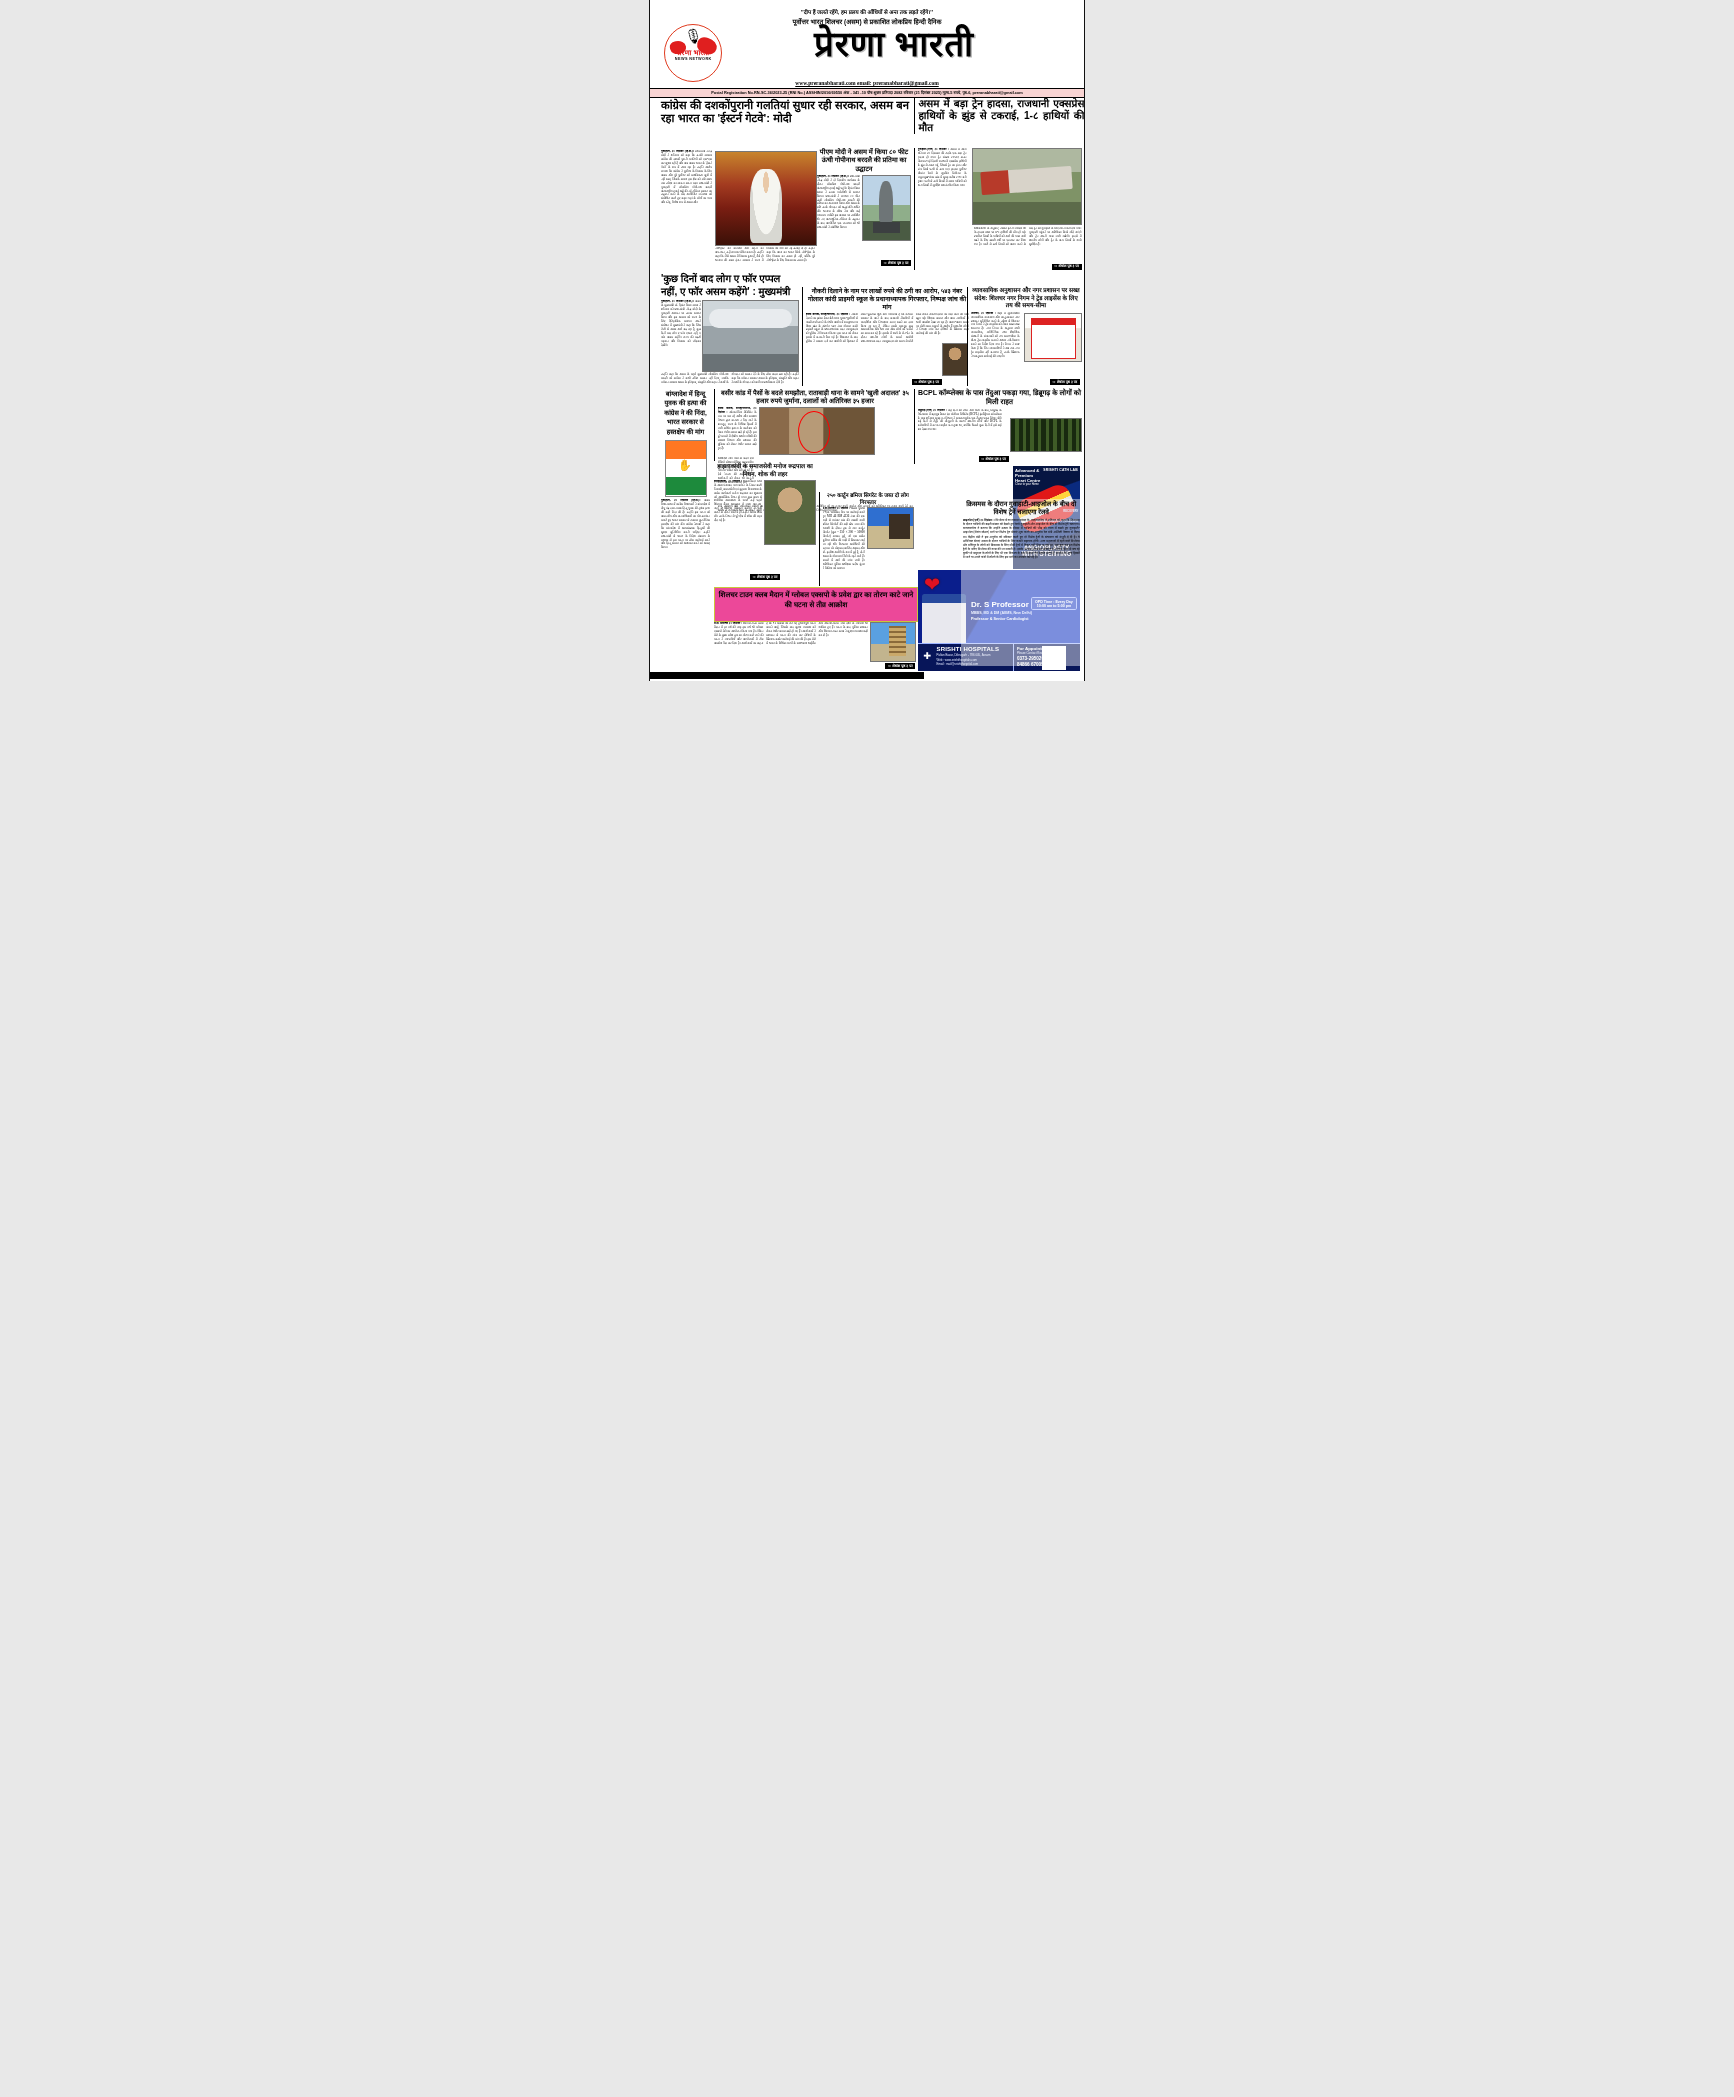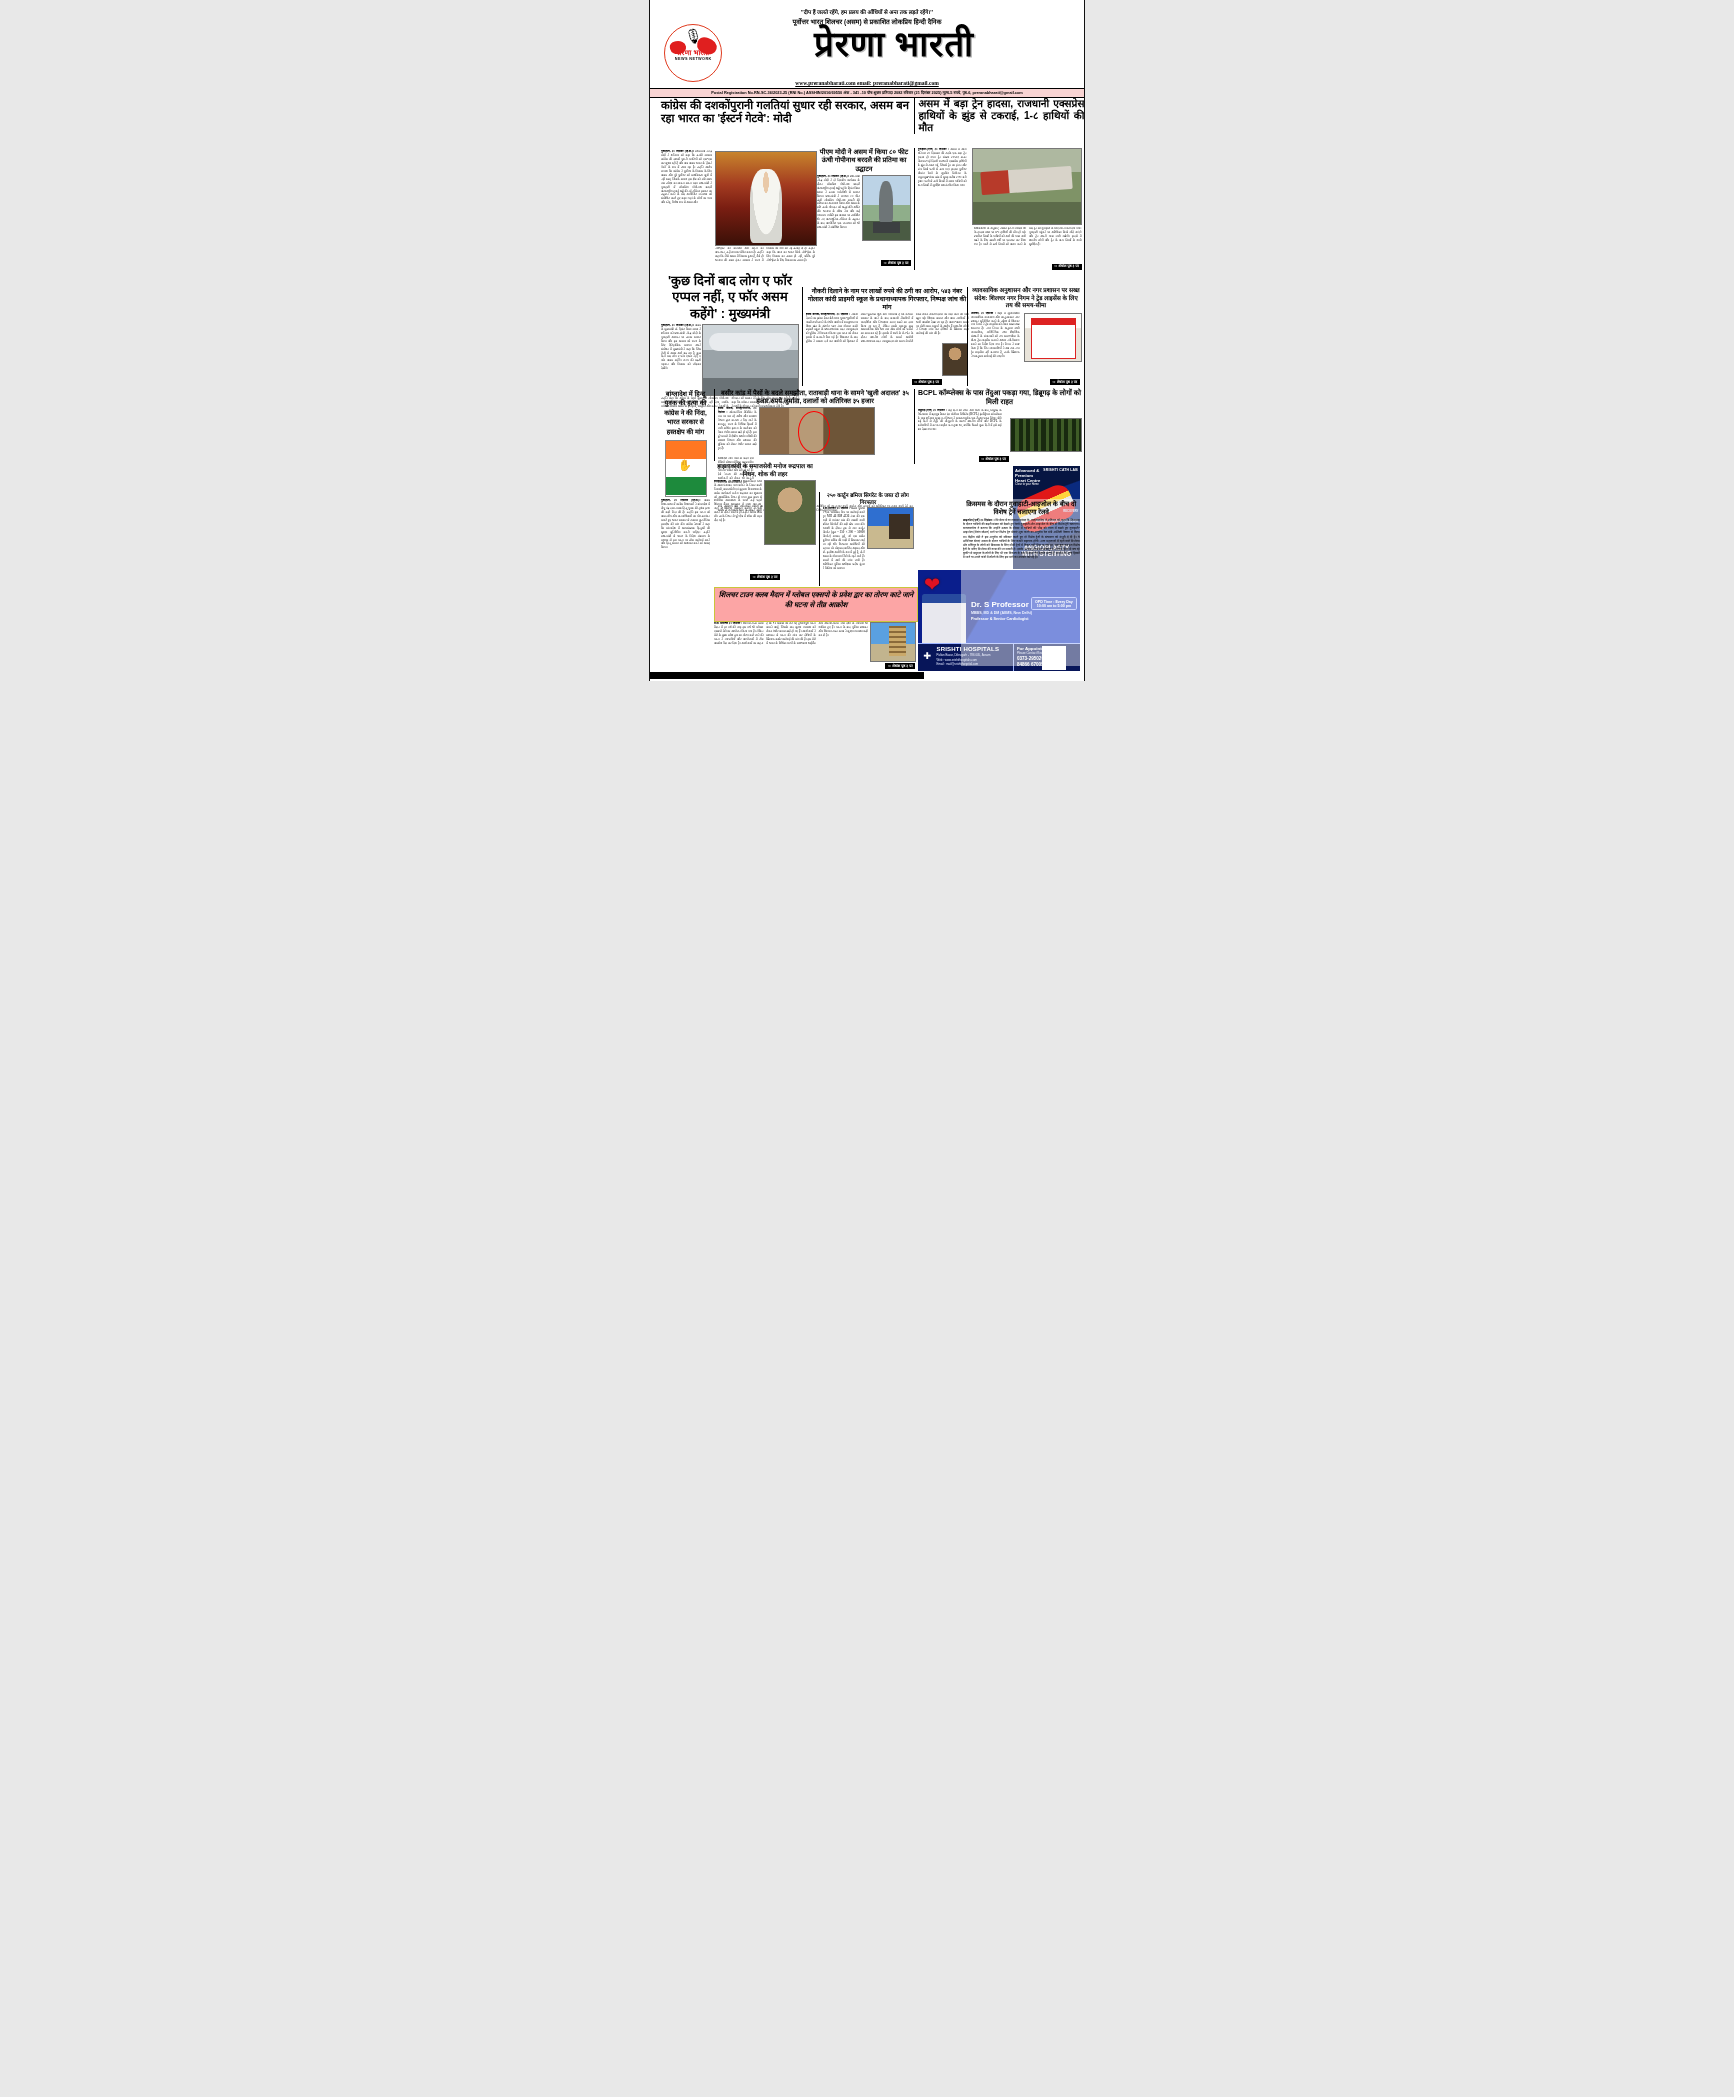--- a/index.html
+++ b/index.html
@@ -93,21 +93,21 @@
   .hosp .col1{width:76px;padding-top:2.1px;}
   .hosp .hn{font-size:6px;font-weight:900;letter-spacing:0.2px;}
   .hosp .ln{font-size:2.9px;margin-top:0.8px;color:#dfe6ff;}
   .hosp .col2{border-left:0.4px solid #9db4ff;padding:2.1px 0 0 3.4px;flex:1;}
   .hosp .fa{font-size:4.4px;font-weight:900;}
   .hosp .pc{font-size:2.9px;color:#dfe6ff;margin-top:0.4px;}
   .hosp .ph1{font-size:4.6px;font-weight:900;margin-top:0.8px;}
   .white-patch{position:absolute;right:14.3px;bottom:0.8px;width:24px;height:24px;background:#fff;z-index:3;}
   .overlay{z-index:5;background:rgba(255,255,255,.44);padding:1.3px 1.7px;}
   .overlay .ohl{font-size:6.5px;font-weight:900;line-height:1.25;text-align:center;}
-  .yellow{background:#fca5a5;border:0.4px solid #c9c63a;font-style:italic;}
+  .yellow{background:#ec4899;border:0.4px solid #c9c63a;}
   .yellow .t{font-size:7.1px;font-weight:900;line-height:1.3;padding:3.4px 2.5px;text-align:center;}
   .rule-l{border-left:0.6px solid #000;padding-left:2.5px;}
   .blackbar{background:#000;}
   .congress-hl{font-size:6.5px;font-weight:900;line-height:1.45;text-align:center;}
 </style>
 </head>
 <body>
 
 <div class="page">
 
@@ -162,21 +162,21 @@
       <div class="tr"></div>
     </div>
     <div class="body c2" style="float:right;width:108px;height:34px;margin-top:1.7px;">अधिकारियों के अनुसार, टक्कर इतनी जोरदार थी कि हादसा स्थल पर ७-८ हाथियों की मौत हो गई। प्रभावित डिब्बों के यात्रियों को आगे की यात्रा जारी रखने के लिए खाली वर्षी पर एडजस्ट कर लिया गया है। पटरी से उतरे डिब्बों को अलग करने के बाद ट्रेन को गुवाहाटी के लिए रवाना कर दिया गया। गुवाहाटी पहुंचने पर अतिरिक्त डिब्बे जोड़े जाएंगे और ट्रेन अपनी यात्रा जारी रखेगी। हादसे में स्थानीय लोगों और ट्रेन के अन्य डिब्बों के यात्री सुरक्षित हैं।</div>
     <div style="float:right;width:108px;text-align:right;margin-top:0.8px;">
       <span class="badge"><span class="ar">⇨</span><span>शेषांश पृष्ठ ३ पर</span></span>
     </div>
   </div>
   <div class="abs body c3" style="left:264px;top:274px;width:164px;height:0px;"></div>
 
   <div class="abs" style="left:11px;top:273px;width:138px;height:113px;">
-    <div class="subhl" style="font-size:13px;text-align:center;">'कुछ दिनों बाद लोग ए फॉर एप्पल नहीं, ए फॉर असम कहेंगे' : मुख्यमंत्री</div>
+    <div class="subhl" style="font-size:10px;text-align:left;">'कुछ दिनों बाद लोग ए फॉर एप्पल नहीं, ए फॉर असम कहेंगे' : मुख्यमंत्री</div>
     <div class="body" style="float:left;width:40px;height:70px;margin-top:2.1px;">
       <span class="dl">गुवाहाटी, २० दिसंबर (हि.स.)।</span>
       <span>असम के मुख्यमंत्री डॉ. हिमंत बिस्व सरमा ने शनिवार को प्रधानमंत्री नरेन्द्र मोदी के गुवाहाटी आगमन पर उनका स्वागत किया और इस अवसर को राज्य के लिए ऐतिहासिक बताया। अपने संबोधन में मुख्यमंत्री ने कहा कि जिस तेजी से असम आगे बढ़ रहा है, कुछ दिनों बाद लोग ए फॉर एप्पल नहीं, ए फॉर असम कहेंगे। राज्य की बढ़ती पहचान और विकास को जोड़कर देखेंगे।</span>
     </div>
     <div class="photo ph-tarmac" style="float:right;width:95px;height:70px;margin-top:2.1px;">
       <div class="pl"></div>
     </div>
     <div class="body c2" style="clear:both;height:37px;padding-top:1.3px;">उन्होंने कहा कि असम के पहले मुख्यमंत्री लोकप्रिय गोपीनाथ बरदलै को कांग्रेस ने कभी उचित सम्मान नहीं दिया, जबकि वर्तमान सरकार असम के इतिहास, संस्कृति और महान नेताओं के योगदान को सम्मान देने के लिए ठोस कदम उठा रही है। उन्होंने कहा कि वर्तमान सरकार असम के इतिहास, संस्कृति और महान नेताओं के योगदान को सर्वोच्च प्राथमिकता देती है।</div>
   </div>
 

